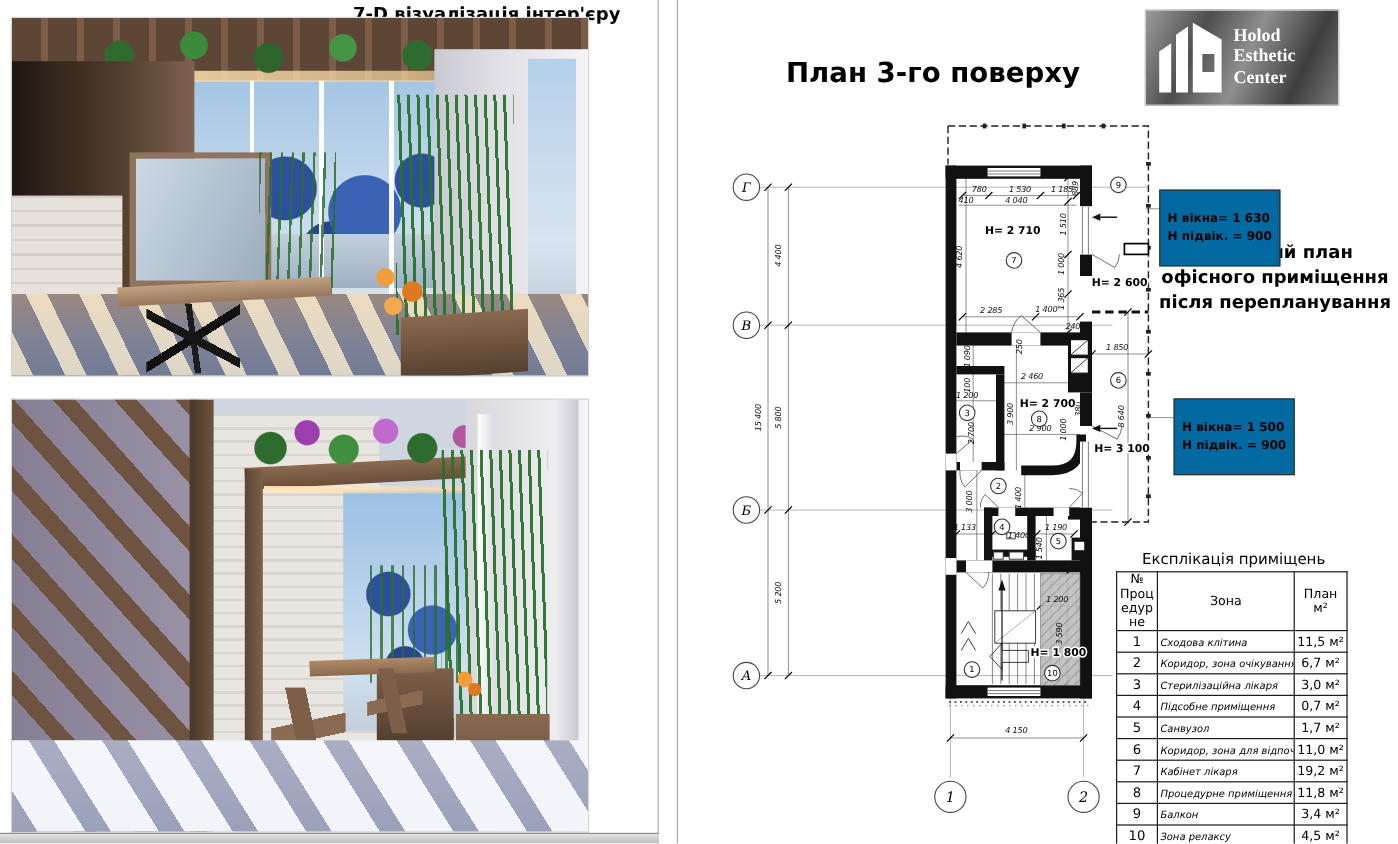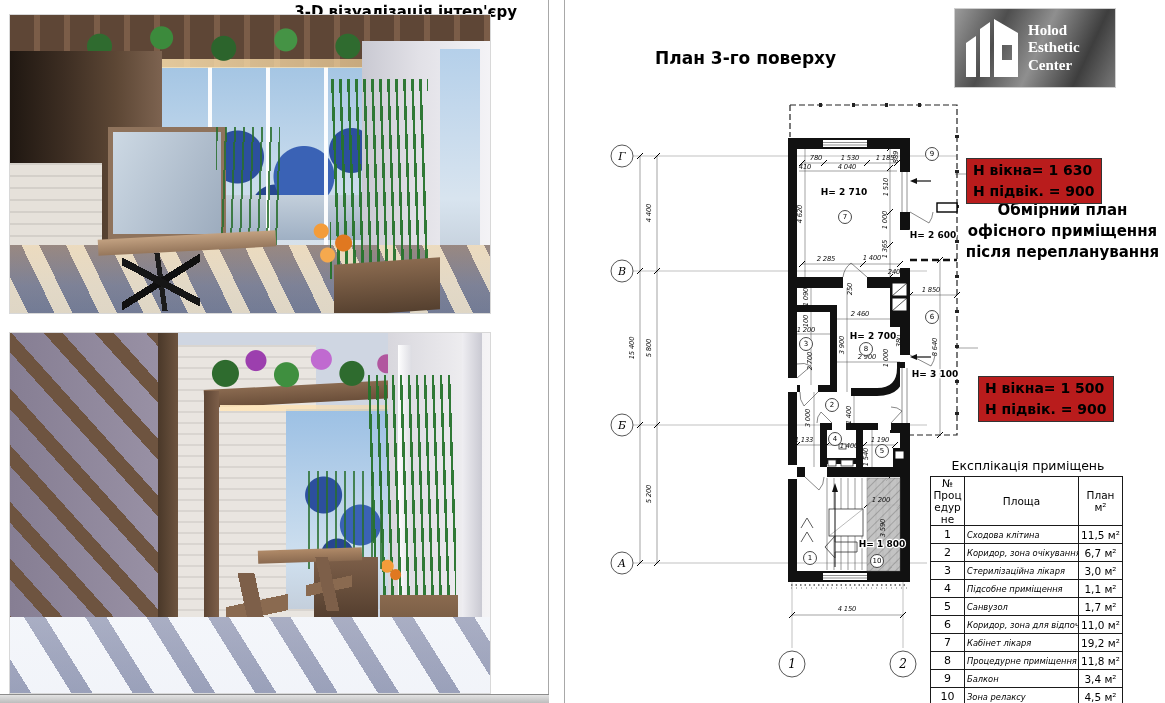--- a/index.html
+++ b/index.html
@@ -89,28 +89,28 @@
       linear-gradient(78deg,rgba(0,0,0,0) 36%,#7d5f49 36% 58%,rgba(0,0,0,0) 58%),
       linear-gradient(168deg,rgba(0,0,0,0) 44%,#8a6a50 44% 62%,rgba(0,0,0,0) 62%);}
   .p2-floor{left:0;top:284px;width:480px;height:76px;background:linear-gradient(180deg,#dfe3ec,#c6cddc);}
   .p2-shadows{left:0;top:284px;width:480px;height:76px;background:repeating-linear-gradient(58deg,rgba(82,88,130,.38) 0 18px,rgba(246,248,252,.9) 18px 52px);}
 
   
   .vline{top:0;width:1px;height:703px;background:#a8a8a8;}
   #bottom-bar{left:0;top:694px;width:549px;height:9px;background:linear-gradient(180deg,#e3e3e3,#bdbdbd);border-top:1px solid #8d8d8d;box-sizing:border-box;}
 
   
-  #plan-title{left:655px;top:48px;font-size:17px;font-weight:bold;}
+  #plan-title{left:655px;top:48px;font-size:23px;font-weight:bold;}
   #logo{left:954px;top:8px;width:162px;height:80px;background:linear-gradient(115deg,#9d9d9d 0%,#4e4e4e 28%,#8f8f8f 52%,#3e3e3e 78%,#7a7a7a 100%);box-shadow:inset 0 0 0 1px #cfcfcf;display:flex;align-items:center;}
   #logo-mark{margin-left:6px;flex:0 0 auto;}
   #logo-text{color:#fff;font-family:"Liberation Serif","DejaVu Serif",serif;font-weight:bold;font-size:15px;line-height:1.15;margin-left:4px;}
   #subtitle{left:960px;top:200px;width:205px;text-align:center;font-size:15px;font-weight:bold;line-height:1.4;}
-  .notebox{background:#b91c1c;border:1px solid #333;padding:1px 6px;font-size:14px;font-weight:bold;line-height:1.5;white-space:nowrap;}
+  .notebox{background:#0369a1;border:1px solid #333;padding:16px 6px;font-size:10px;font-weight:bold;line-height:1.5;white-space:nowrap;}
   #note1{left:966px;top:158px;}
-  #note2{left:978px;top:332px;margin-top:44px;}
+  #note2{left:978px;top:332px;}
 
   
   #expl{left:930px;top:458px;width:196px;}
   #expl-title{text-align:center;font-size:12.5px;margin-bottom:3px;}
   table{border-collapse:collapse;width:192px;table-layout:fixed;}
   th,td{border:1px solid #1a1a1a;padding:0 2px;overflow:hidden;}
   th{font-weight:normal;font-size:10.5px;height:40px;overflow-wrap:anywhere;}
   col.c1{width:34px;} col.c2{width:114px;} col.c3{width:44px;}
   td.n{font-size:11px;text-align:center;height:17px;}
   td.name{font-size:8.3px;font-style:italic;white-space:nowrap;}
@@ -120,21 +120,21 @@
   #plan-svg{left:595px;top:90px;}
   .dim{font:italic 6.8px "DejaVu Sans",sans-serif;fill:#111;text-anchor:middle;letter-spacing:-0.2px;}
   .hgt{font:bold 9px "DejaVu Sans",sans-serif;fill:#000;text-anchor:middle;paint-order:stroke;stroke:#fff;stroke-width:2.5px;}
   .roomn{font:7px "DejaVu Sans",sans-serif;fill:#000;text-anchor:middle;}
   .axl{font:italic 11px "DejaVu Serif",serif;fill:#000;text-anchor:middle;}
   .axn{font:italic 12px "DejaVu Serif",serif;fill:#000;text-anchor:middle;}
 </style>
 </head>
 <body>
 
-<div class="abs" id="left-title">3-D візуалізація інтер'єру</div>
+<div class="abs" id="left-title">7-D візуалізація інтер'єру</div>
 
 <div class="abs photo" id="photo1">
   <div class="p1-sky"></div>
   <div class="p1-trees"></div>
   <div class="p1-water"></div>
   <div class="p1-mullions"></div>
   <div class="p1-ceiling"></div>
   <div class="p1-glow"></div>
   <div class="p1-hang"></div>
   <div class="p1-leftwall"></div>
@@ -433,21 +433,21 @@
   <div id="expl-title">Експлікація приміщень</div>
   <table>
     <colgroup>
         <col class="c1">
         <col class="c2">
         <col class="c3">
       </colgroup>
     <thead>
       <tr>
         <th>№ Процедурне</th>
-        <th>Площа</th>
+        <th>Зона</th>
         <th>План м²</th>
       </tr>
     </thead>
     <tbody id="expl-body">
         <tr>
           <td class="n">1</td>
           <td class="name">Сходова клітина</td>
           <td class="area">11,5 м²</td>
         </tr>
         <tr>
@@ -456,21 +456,21 @@
           <td class="area">6,7 м²</td>
         </tr>
         <tr>
           <td class="n">3</td>
           <td class="name">Стерилізаційна лікаря</td>
           <td class="area">3,0 м²</td>
         </tr>
         <tr>
           <td class="n">4</td>
           <td class="name">Підсобне приміщення</td>
-          <td class="area">1,1 м²</td>
+          <td class="area">0,7 м²</td>
         </tr>
         <tr>
           <td class="n">5</td>
           <td class="name">Санвузол</td>
           <td class="area">1,7 м²</td>
         </tr>
         <tr>
           <td class="n">6</td>
           <td class="name">Коридор, зона для відпочинку</td>
           <td class="area">11,0 м²</td>

